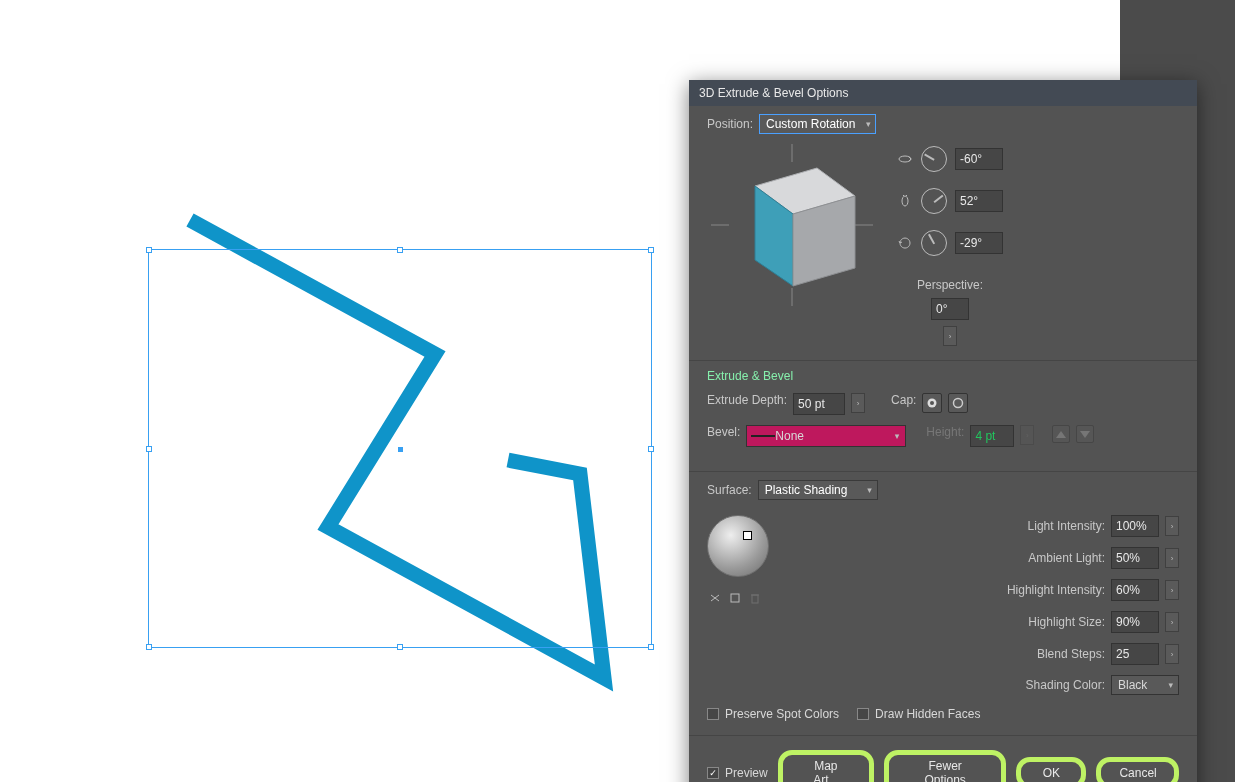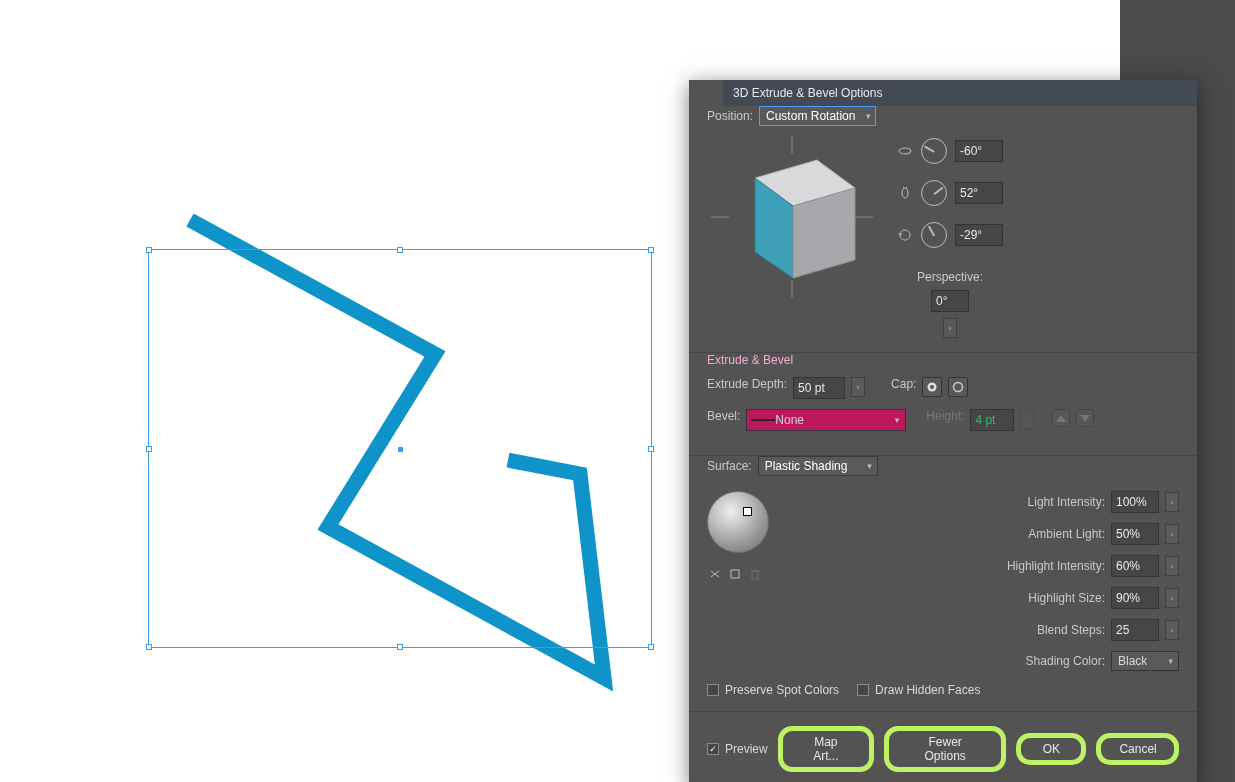--- a/index.html
+++ b/index.html
@@ -20,22 +20,22 @@
   .h-bl { left: -3px; bottom: -3px; }
   .h-br { right: -3px; bottom: -3px; }
   .h-tc { left: 50%; top: -3px; margin-left: -3px; }
   .h-bc { left: 50%; bottom: -3px; margin-left: -3px; }
   .h-lc { left: -3px; top: 50%; margin-top: -3px; }
   .h-rc { right: -3px; top: 50%; margin-top: -3px; }
   .center-dot { position: absolute; width: 5px; height: 5px; background: #38a0f2; left: 50%; top: 50%; margin: -2px 0 0 -2px; }
 
   
   .dialog { position: absolute; left: 689px; top: 80px; width: 508px; background: #535353; color: #d8d8d8; font-size: 12px; box-shadow: 0 4px 20px rgba(0,0,0,.5); }
-  .titlebar { background: #434a54; color: #e8e8e8; padding: 6px 10px; font-size: 12px; margin-left: 34px; }
-  .section { padding: 0 18px 14px 18px; border-bottom: 1px solid #454545; }
+  .titlebar { background: #434a54; color: #e8e8e8; padding: 6px 10px; font-size: 12px; }
+  .section { padding: 8px 18px 14px 18px; border-bottom: 1px solid #454545; }
   .section:last-of-type { border-bottom: none; }
 
   .row { display: flex; align-items: center; gap: 6px; margin-bottom: 6px; }
   .label { color: #c8c8c8; font-size: 12px; text-align: right; }
   .select {
     background: #595959; border: 1px solid #3a3a3a; color: #ffffff;
     padding: 2px 20px 2px 6px; font-size: 12px; position: relative;
     display: inline-flex; align-items: center; min-width: 70px; height: 20px;
   }
   .select.highlight { border: 1px solid #4aa0ff; }
@@ -53,21 +53,21 @@
   .rot-row { display: flex; align-items: center; gap: 8px; }
   .axis-icon { width: 16px; height: 12px; display: inline-block; }
   .dial { width: 26px; height: 26px; border: 1.5px solid #bbb; border-radius: 50%; position: relative; }
   .dial::after { content: ""; position: absolute; width: 1.5px; height: 11px; background: #bbb; left: 50%; top: 2px; transform-origin: bottom center; }
   .dial.d1::after { transform: translateX(-50%) rotate(-60deg); }
   .dial.d2::after { transform: translateX(-50%) rotate(52deg); }
   .dial.d3::after { transform: translateX(-50%) rotate(-29deg); }
 
   .persp-row { display: flex; align-items: center; gap: 6px; justify-content: flex-end; margin-top: 6px; flex-direction: column; }
 
-  .section-title { color: #f9a8d4; font-size: 12px; margin-bottom: 10px; }
+  .section-title { color: #86efac; font-size: 12px; margin-bottom: 10px; }
 
   
   .eb-row { display: flex; align-items: flex-start; gap: 6px; margin-bottom: 10px; }
   .cap-btn { width: 20px; height: 20px; border: 1px solid #333; background: #595959; border-radius: 2px; display: inline-flex; align-items: center; justify-content: center; }
 
   .bevel-select { display: inline-flex; align-items: center; min-width: 160px; height: 22px; background: #be185d; border: 1px solid #333; position: relative; padding-left: 4px; }
   .bevel-select .line { width: 24px; height: 2px; background: #ddd; border-top: 1px solid #222; border-bottom: 1px solid #222; }
   .bevel-select::after { content: "▾"; position: absolute; right: 6px; font-size: 9px; color: #bbb; }
   .disabled { color: #777; }
   .icon-btn { width: 18px; height: 18px; border: 1px solid #3a3a3a; background: #595959; display: inline-flex; align-items: center; justify-content: center; border-radius: 2px; }

